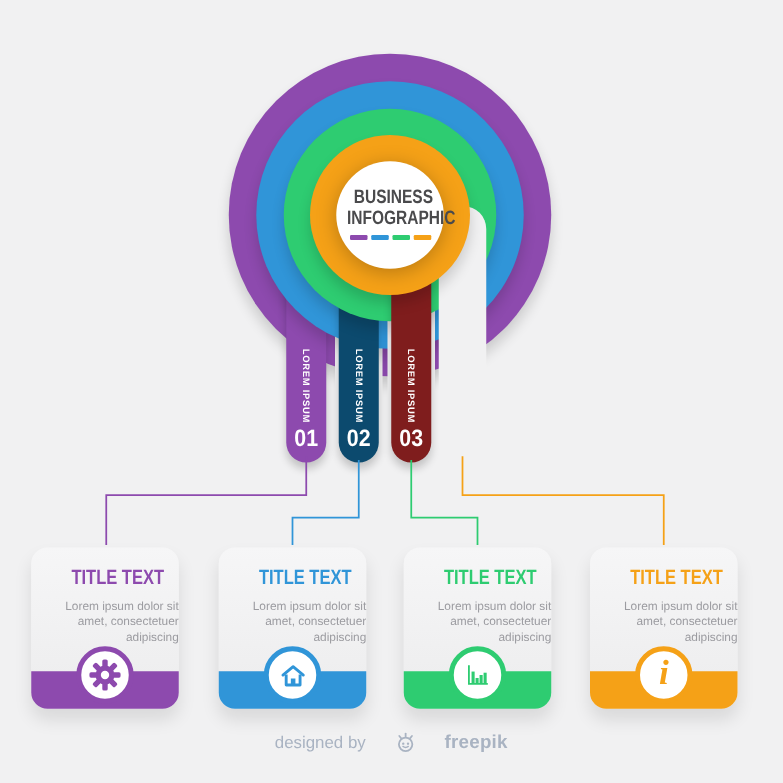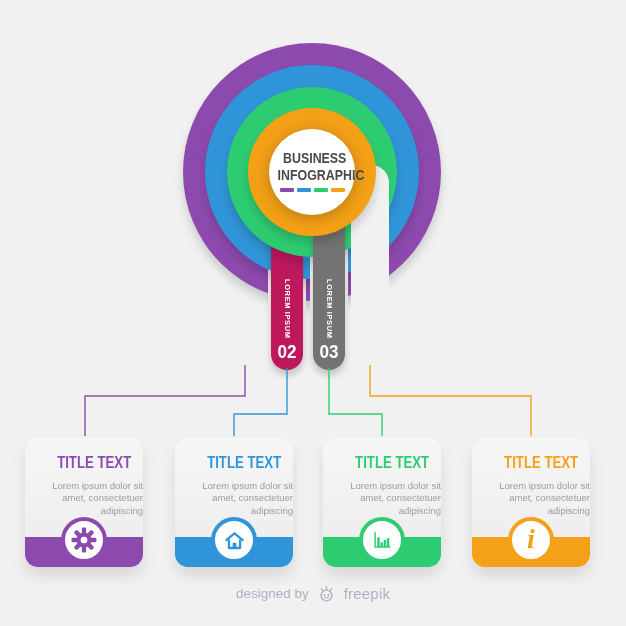--- a/index.html
+++ b/index.html
@@ -16,22 +16,22 @@
   
   .tail-gap{position:absolute;top:170px;width:38px;height:203px;background:#f1f1f2;
             border-radius:0 0 19px 19px;}
   .tail-gap.g1{left:226px;}
   .tail-gap.g2{left:268px;}
   .tail-gap.g3{left:310px;}
   .tail-gap.g4{left:351px;top:165px;height:208px;border-top-right-radius:18px;}
   .tail{position:absolute;top:170px;width:32px;height:200px;border-radius:0 0 16px 16px;
         box-shadow:0 5px 7px rgba(0,0,0,0.20);}
   .tail.t1{left:229px;background:#8d4aae;}
-  .tail.t2{left:271px;background:#be185d;}
-  .tail.t3{left:313px;background:#737373;}
+  .tail.t2{left:271px;background:#0c4a6e;}
+  .tail.t3{left:313px;background:#7f1d1d;}
   .tail.t4{left:354px;top:165px;height:205px;background:#f5a117;border-top-right-radius:14px;}
   .tail-label-wrap{position:absolute;left:0;right:0;bottom:31px;display:flex;justify-content:center;}
   .tail-label{writing-mode:vertical-rl;font-size:7.5px;font-weight:bold;color:#ffffff;
               letter-spacing:0.6px;white-space:nowrap;}
   .tail-number{position:absolute;bottom:7px;left:0;width:100%;text-align:center;
                font-size:19px;font-weight:bold;color:#ffffff;transform:scaleX(0.9);}
 
   
   .center-circle{position:absolute;left:269px;top:129px;width:86px;height:86px;border-radius:50%;
                  background:#ffffff;box-shadow:0 3px 16px rgba(0,0,0,0.25);
@@ -63,31 +63,37 @@
   .card-circle{position:absolute;top:79px;left:50%;transform:translateX(-50%);
                width:38px;height:38px;border-radius:50%;background:#ffffff;
                display:flex;align-items:center;justify-content:center;z-index:2;}
   .c1 .card-circle{border:4px solid #8d4aae;} .c2 .card-circle{border:4px solid #3095d8;}
   .c3 .card-circle{border:4px solid #2ecc71;} .c4 .card-circle{border:4px solid #f5a117;}
   .info-glyph{font-family:"Liberation Serif",serif;font-style:italic;font-weight:bold;
               font-size:28px;color:#f5a117;line-height:1;margin-top:-3px;}
 
   
   .footer{position:absolute;left:0;top:584px;width:100%;display:flex;align-items:center;
-          justify-content:center;gap:8px;color:#a9b3c2;}
+          justify-content:center;gap:22px;color:#a9b3c2;}
   .footer .prefix{font-size:13.5px;}
-  .footer .brand{font-size:15px;font-weight:normal;letter-spacing:0.2px;}
+  .footer .brand{font-size:15px;font-weight:bold;letter-spacing:0.2px;}
 </style>
 </head>
 <body>
 
 <div class="stage">
 
   <div class="tail-gap g1"></div>
   <div class="disc purple"></div>
+  <div class="tail t1">
+    <div class="tail-label-wrap">
+        <span class="tail-label">LOREM IPSUM</span>
+      </div>
+    <div class="tail-number">01</div>
+  </div>
 
   <div class="tail-gap g2"></div>
   <div class="disc blue"></div>
   <div class="tail t2">
     <div class="tail-label-wrap">
         <span class="tail-label">LOREM IPSUM</span>
       </div>
     <div class="tail-number">02</div>
   </div>
 

